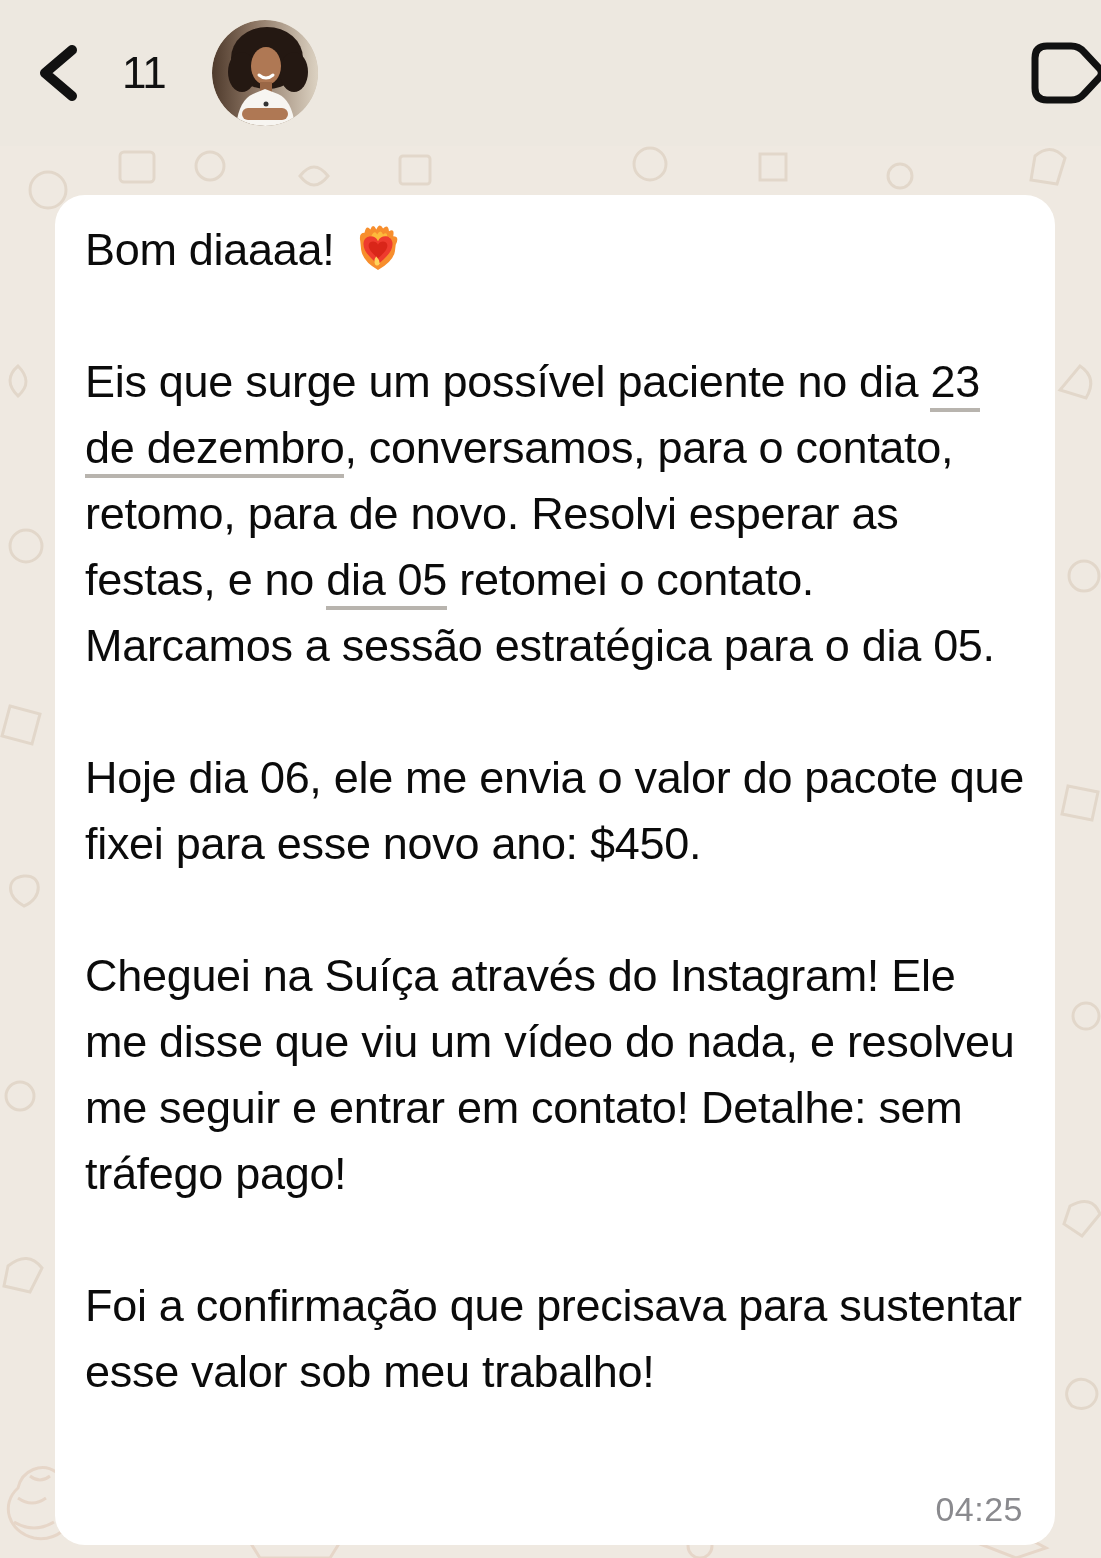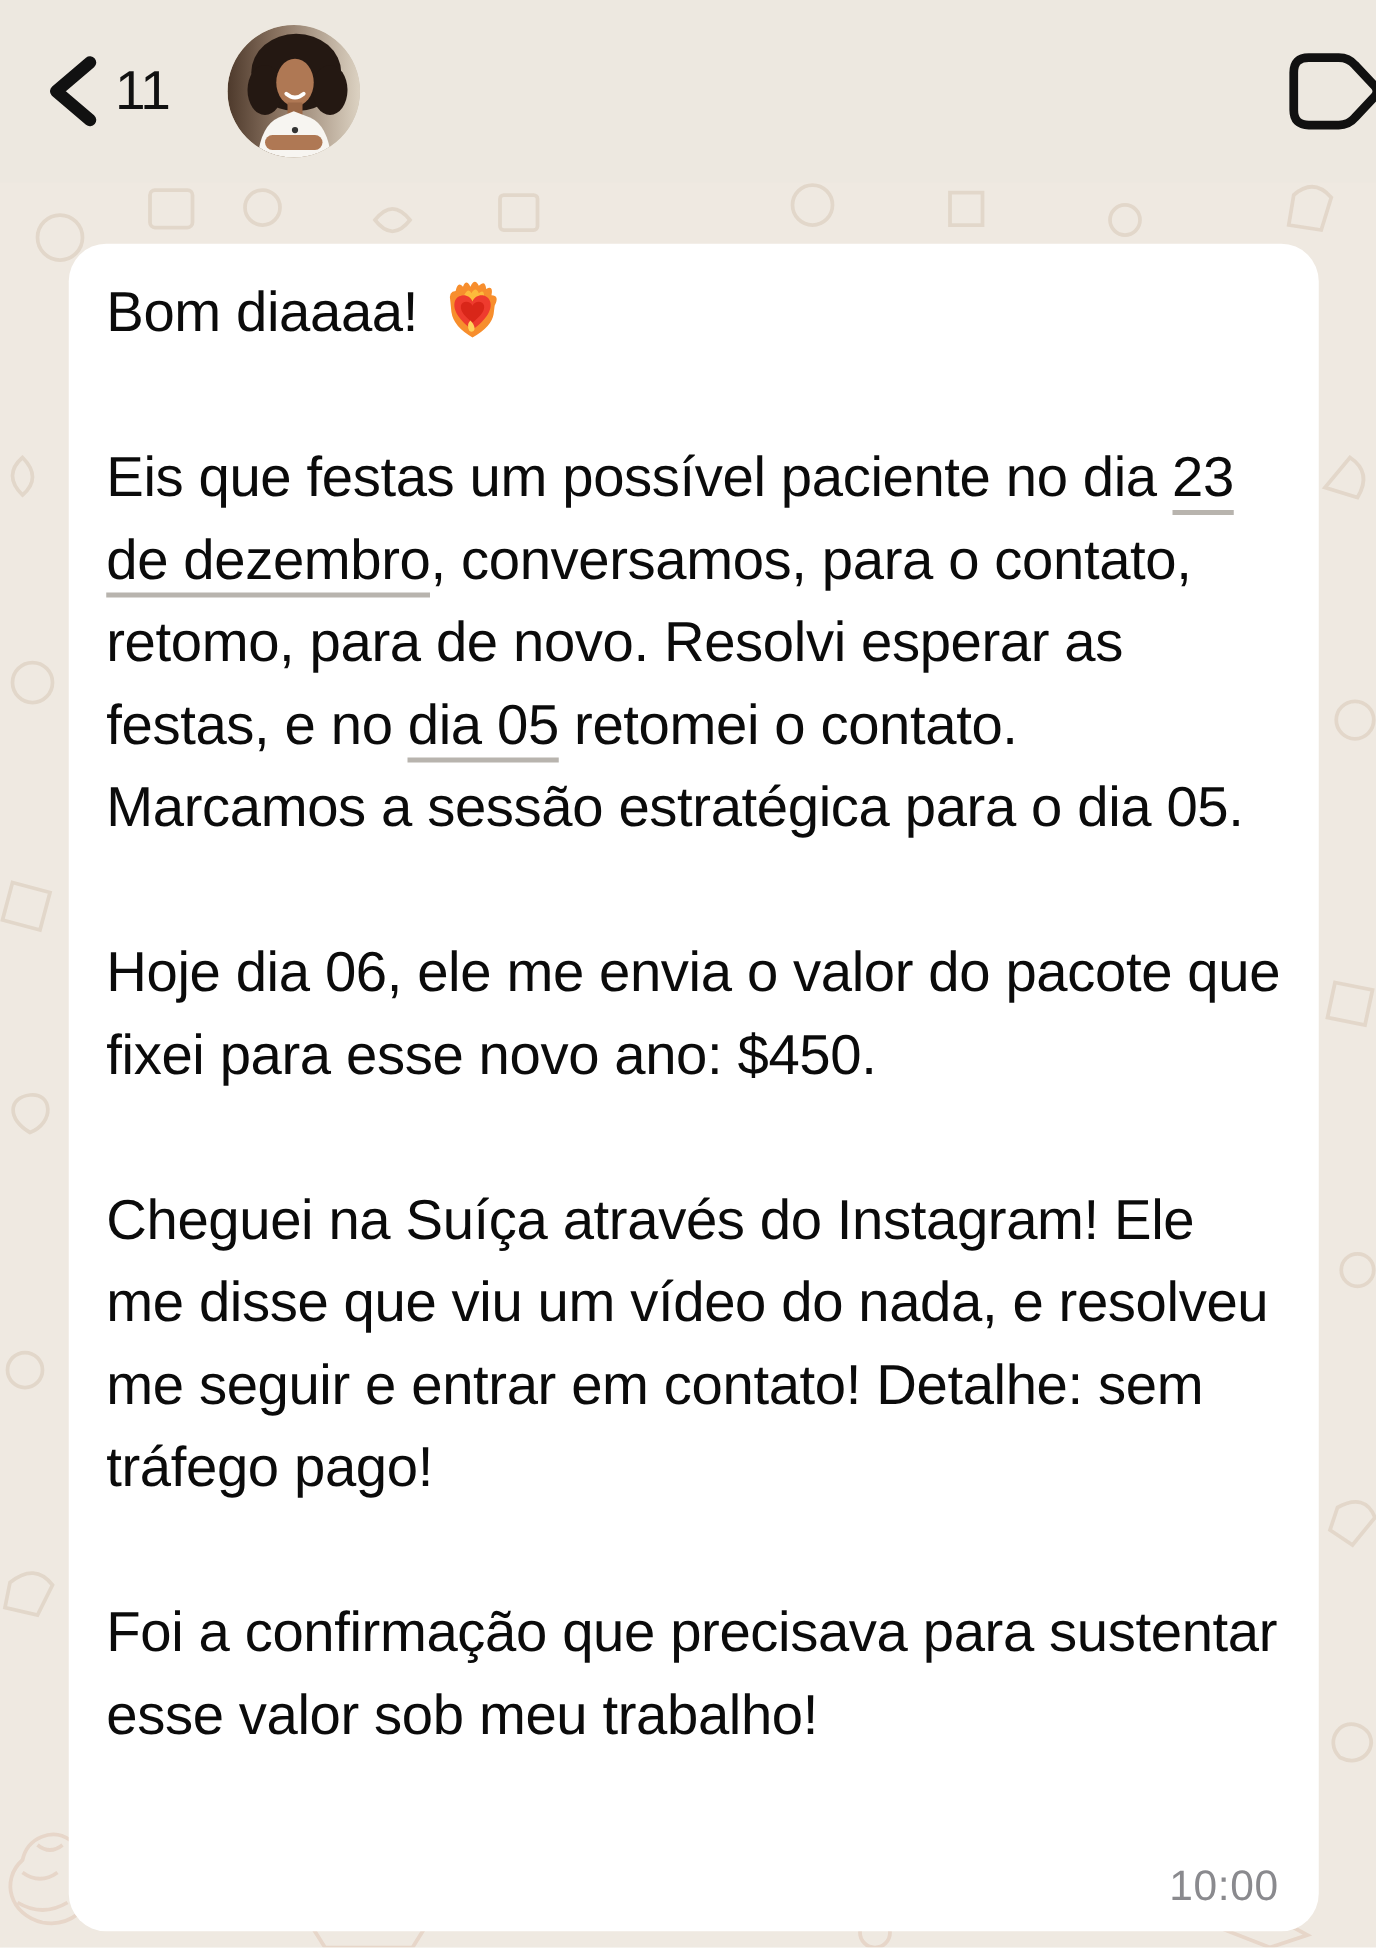--- a/index.html
+++ b/index.html
@@ -8,21 +8,21 @@
     font-family:"Liberation Sans","DejaVu Sans",sans-serif;
     background:#EFE9E1;
     -webkit-font-smoothing:antialiased;
   }
   
   .header{
     position:absolute;top:0;left:0;width:1101px;height:146px;
     background:#EDE8E0;display:flex;align-items:center;
     padding:0 0 0 36px;box-sizing:border-box;z-index:5;
   }
-  .back-group{display:flex;align-items:center;gap:12px;cursor:pointer;}
+  .back-group{display:flex;align-items:center;gap:42px;cursor:pointer;}
   .back-chevron{width:44px;height:58px;display:block;}
   .unread{font-size:44px;color:#111111;font-weight:400;letter-spacing:-1px;}
   .avatar-wrap{
     width:106px;height:106px;border-radius:50%;overflow:hidden;
     margin-left:46px;flex:0 0 auto;background:#CFC4B4;
   }
   .contact-title{
     margin-left:40px;font-size:47px;font-weight:700;color:#0A0A0A;
     letter-spacing:-0.5px;white-space:nowrap;
   }
@@ -140,20 +140,20 @@
     <div class="msg">
         <p><span>Bom diaaaa! </span>
   <svg class="emoji" viewBox="0 0 64 64">
     <path d="M16 14 Q18 4 23 10 Q26 2 30 10 Q34 1 38 9 Q44 3 45 12 Q52 8 50 18 Q58 18 53 28 L52 36 Q50 48 32 58 Q14 48 12 34 L11 24 Q9 14 16 14 Z" fill="#F78E2D"></path>
     <path d="M24 18 Q28 10 31 16 Q35 9 38 16 Q43 12 43 19 Q48 18 46 25 L45 32 Q43 42 32 49 Q21 42 19 31 L18 24 Q18 17 24 18 Z" fill="#FDBA3B"></path>
     <path d="M32 24 C29 16 17 16 15 25 C13 35 24 45 32 51 C40 45 51 35 49 25 C47 16 35 16 32 24 Z" fill="#EE3B2E"></path>
     <path d="M32 28 C30 23 22 23 21 28 C20 34 27 40 32 44 C37 40 44 34 43 28 C42 23 34 23 32 28 Z" fill="#D92619"></path>
     <path d="M29 52 Q26 46 30 42 Q34 46 34 50 Q33 54 29 52 Z" fill="#FFD35C"></path>
   </svg>
 </p>
-        <p><span>Eis que festas um possível paciente no dia </span><span class="date-link">23 de dezembro</span><span>, conversamos, para o contato, retomo, para de novo. Resolvi esperar as festas, e no </span><span class="date-link">dia 05</span><span> retomei o contato. Marcamos a sessão estratégica para o dia 05.</span></p>
+        <p><span>Eis que surge um possível paciente no dia </span><span class="date-link">23 de dezembro</span><span>, conversamos, para o contato, retomo, para de novo. Resolvi esperar as festas, e no </span><span class="date-link">dia 05</span><span> retomei o contato. Marcamos a sessão estratégica para o dia 05.</span></p>
         <p><span>Hoje dia 06, ele me envia o valor do pacote que fixei para esse novo ano: $450.</span></p>
         <p><span>Cheguei na Suíça através do Instagram! Ele me disse que viu um vídeo do nada, e resolveu me seguir e entrar em contato! Detalhe: sem tráfego pago!</span></p>
         <p><span>Foi a confirmação que precisava para sustentar esse valor sob meu trabalho!</span></p>
       </div>
-    <div class="timestamp">10:00</div>
+    <div class="timestamp">04:25</div>
   </div>
 </div>
 
 </body></html>

